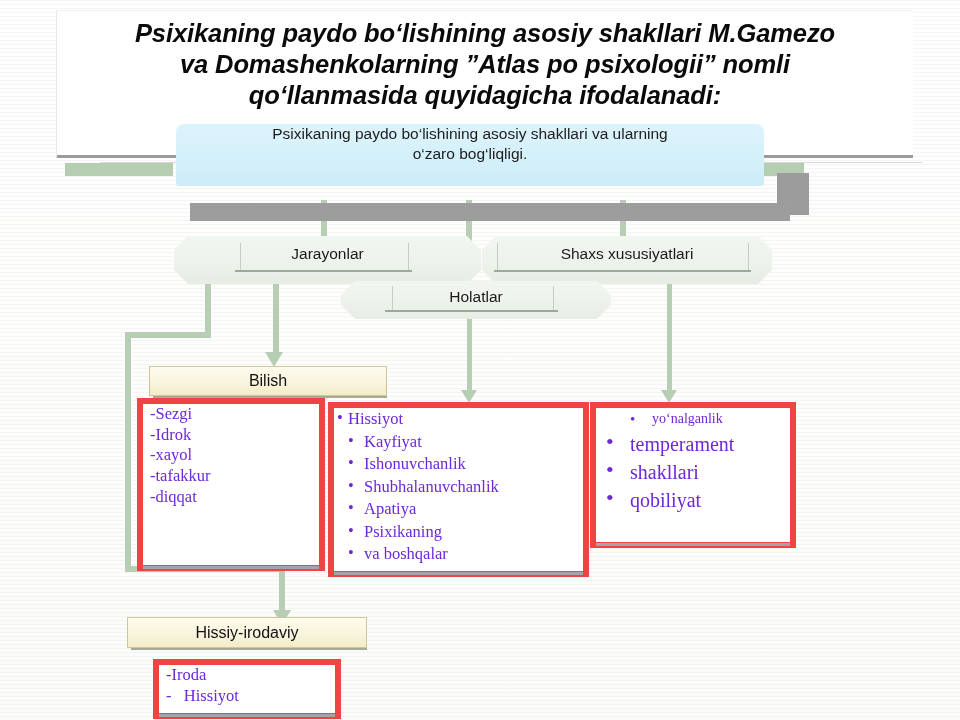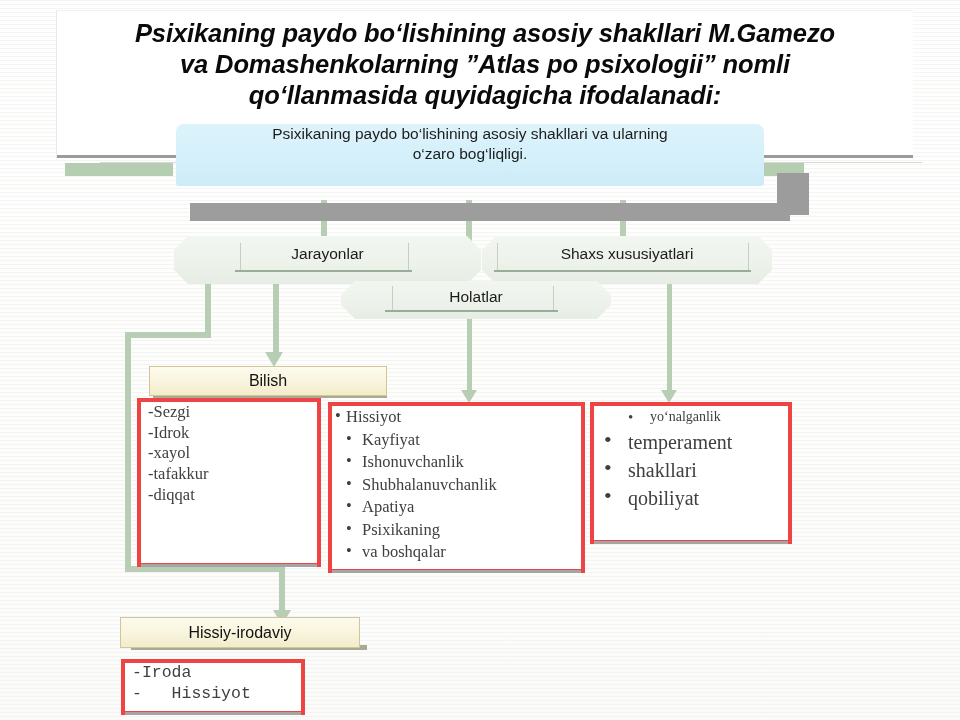--- a/index.html
+++ b/index.html
@@ -91,23 +91,23 @@
     border:1px solid #cfc79b;
     display:flex;align-items:center;justify-content:center;
   }
   .cream span{font-size:16px;color:#121212;text-align:right;}
   .cream-shadow{position:absolute;background:#8e8e77;opacity:.75;}
 
   
   .listbox{
     position:absolute;
     background:#ffffff;
-    border:4px solid #ef4444;
+    border:6px solid #ef4444;
     font-family:"Liberation Serif", serif;
-    color:#404040;
+    color:#6d28d9;
   }
   .listbox .ul{position:absolute;left:0;bottom:-4px;height:3px;background:#a5a5a5;}
   .listbox ul{list-style:none;margin:0;padding:0;}
   .listbox li{white-space:pre;}
 
   .plain li{font-size:16.5px;line-height:20.7px;padding-left:7px;}
   .bul li{font-size:16.5px;line-height:22.5px;position:relative;padding-left:30px;}
   .bul li .b{position:absolute;left:14px;top:-1px;}
   .bul li.first{padding-left:14px;}
   .bul li.first .b{left:3px;}
@@ -184,21 +184,21 @@
 <div class="octo-underline" style="left:385px;top:310px;width:173px;"></div>
 <div class="octo-tick" style="left:392px;top:286px;height:24px;"></div>
 <div class="octo-tick" style="left:553px;top:286px;height:24px;"></div>
 
 <div class="cream-shadow" style="left:153px;top:393px;width:234px;height:5px;"></div>
 <div class="cream" style="left:149px;top:366px;width:236px;height:28px;">
   <span>Bilish</span>
 </div>
 
 <div class="cream-shadow" style="left:131px;top:645px;width:236px;height:5px;"></div>
-<div class="cream" style="left:120px;top:617px;width:238px;height:29px;">
+<div class="cream" style="left:127px;top:617px;width:238px;height:29px;">
   <span>Hissiy-irodaviy</span>
 </div>
 
 <div class="listbox plain" style="left:137px;top:398px;width:176px;height:161px;">
   <ul>
     <li>-Sezgi</li>
     <li>-Idrok</li>
     <li>-xayol</li>
     <li>-tafakkur</li>
     <li>-diqqat</li>
@@ -222,19 +222,19 @@
 <div class="listbox big" style="left:590px;top:402px;width:194px;height:134px;">
   <ul>
     <li class="small"><span class="b">•</span><span>yo‘nalganlik</span></li>
     <li><span class="b">•</span><span>temperament</span></li>
     <li><span class="b">•</span><span>shakllari</span></li>
     <li><span class="b">•</span><span>qobiliyat</span></li>
   </ul>
   <div class="ul" style="width:194px;"></div>
 </div>
 
-<div class="listbox plain" style="left:121px;top:659px;width:176px;height:48px;font-family:Liberation Mono, monospace;">
+<div class="listbox plain" style="left:153px;top:659px;width:176px;height:48px;">
   <ul>
     <li>-Iroda</li>
     <li>-   Hissiyot</li>
   </ul>
   <div class="ul" style="width:176px;"></div>
 </div>
 
 </body></html>

